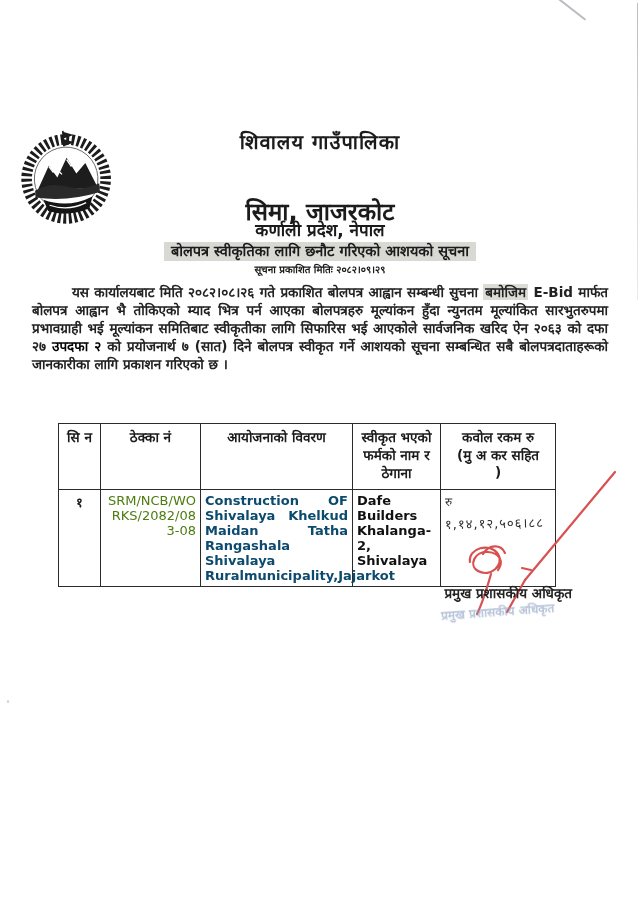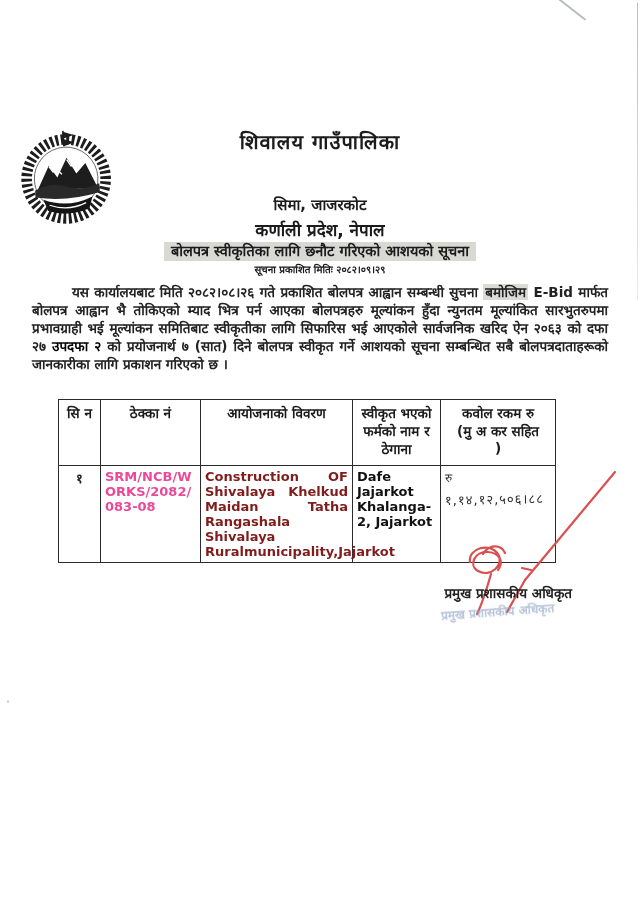--- a/index.html
+++ b/index.html
@@ -23,53 +23,53 @@
   .speck.s3{left:7px;top:700px;width:2px;height:3px;}
 
   
   .emblem{position:absolute;left:13px;top:121px;width:106px;height:112px;
     transform:rotate(-4deg);}
 
   
   .hdr{position:absolute;left:0;width:100%;text-align:center;font-weight:bold;}
   .muni{top:128px;font-size:20px;letter-spacing:1px;}
   .office{top:152px;font-size:30px;letter-spacing:1px;}
-  .addr1{top:194px;font-size:15px;}
+  .addr1{top:194px;font-size:24px;}
   .addr2{top:218px;font-size:17px;}
   .notice-title-wrap{top:240px;font-size:14.5px;}
   .notice-title-wrap span{background:#d9d9d4;padding:1px 7px 2px;}
   .pubdate{top:262px;font-size:10px;}
 
   
   .body-par{
     position:absolute;left:32px;top:283px;width:576px;
     font-size:13.5px;line-height:18px;font-weight:bold;
     text-align:justify;text-indent:40px;color:#222;
   }
   .body-par .hl{background:#dcdcd6;padding:0 2px;}
   .body-par .bld{font-weight:bold;color:#000;}
 
   
   table.notice{
-    position:absolute;left:58px;top:399px;width:497px;
+    position:absolute;left:58px;top:423px;width:497px;
     border-collapse:collapse;table-layout:fixed;
   }
   table.notice td,table.notice th{
     border:1.6px solid #2b2b2b;
     vertical-align:top;
     padding:3px 4px;
   }
   table.notice th{
     font-size:13.5px;font-weight:bold;text-align:center;
     white-space:pre-line;height:58px;padding-top:4px;
   }
   table.notice td{font-size:13px;height:74px;}
   td.c-sn{text-align:center;font-weight:bold;}
-  td.c-contract{word-break:break-all;font-weight:bold;color:#ec4899;}
-  td.c-project{text-align:justify;font-weight:bold;color:#7f1d1d;}
+  td.c-contract{word-break:break-all;font-weight:normal;color:#4d7c0f;text-align:right;}
+  td.c-project{text-align:justify;font-weight:bold;color:#0c4a6e;}
   td.c-firm{font-weight:bold;color:#111;}
   td.c-amount{font-size:12.5px;}
   .amount-cur{display:block;font-size:12px;color:#333;}
   .amount-val{display:block;margin-top:4px;letter-spacing:1px;color:#2e2e2e;
     transform:rotate(-1deg);font-size:13px;}
 
   
   .sig-svg{position:absolute;left:425px;top:462px;width:200px;height:170px;pointer-events:none;}
   .sig-title{
     position:absolute;right:68px;top:584px;
@@ -133,21 +133,21 @@
 फर्मको नाम र
 ठेगाना</th>
       <th>कवोल रकम रु
 (मु अ कर  सहित
 )</th>
     </tr>
     <tr>
       <td class="c-sn">१</td>
       <td class="c-contract">SRM/NCB/WORKS/2082/083-08</td>
       <td class="c-project">Construction OF Shivalaya Khelkud Maidan Tatha Rangashala Shivalaya Ruralmunicipality,Jajarkot</td>
-      <td class="c-firm">Dafe Jajarkot Khalanga-2, Jajarkot</td>
+      <td class="c-firm">Dafe Builders Khalanga-2, Shivalaya</td>
       <td class="c-amount">
         <span class="amount-cur">रु</span>
         <span class="amount-val">१,१४,१२,५०६।८८</span>
       </td>
     </tr>
   </tbody>
     </table>
 
   <svg class="sig-svg" viewBox="0 0 200 170">
     <g fill="none" stroke="#d8504f" stroke-width="2.2" stroke-linecap="round">

